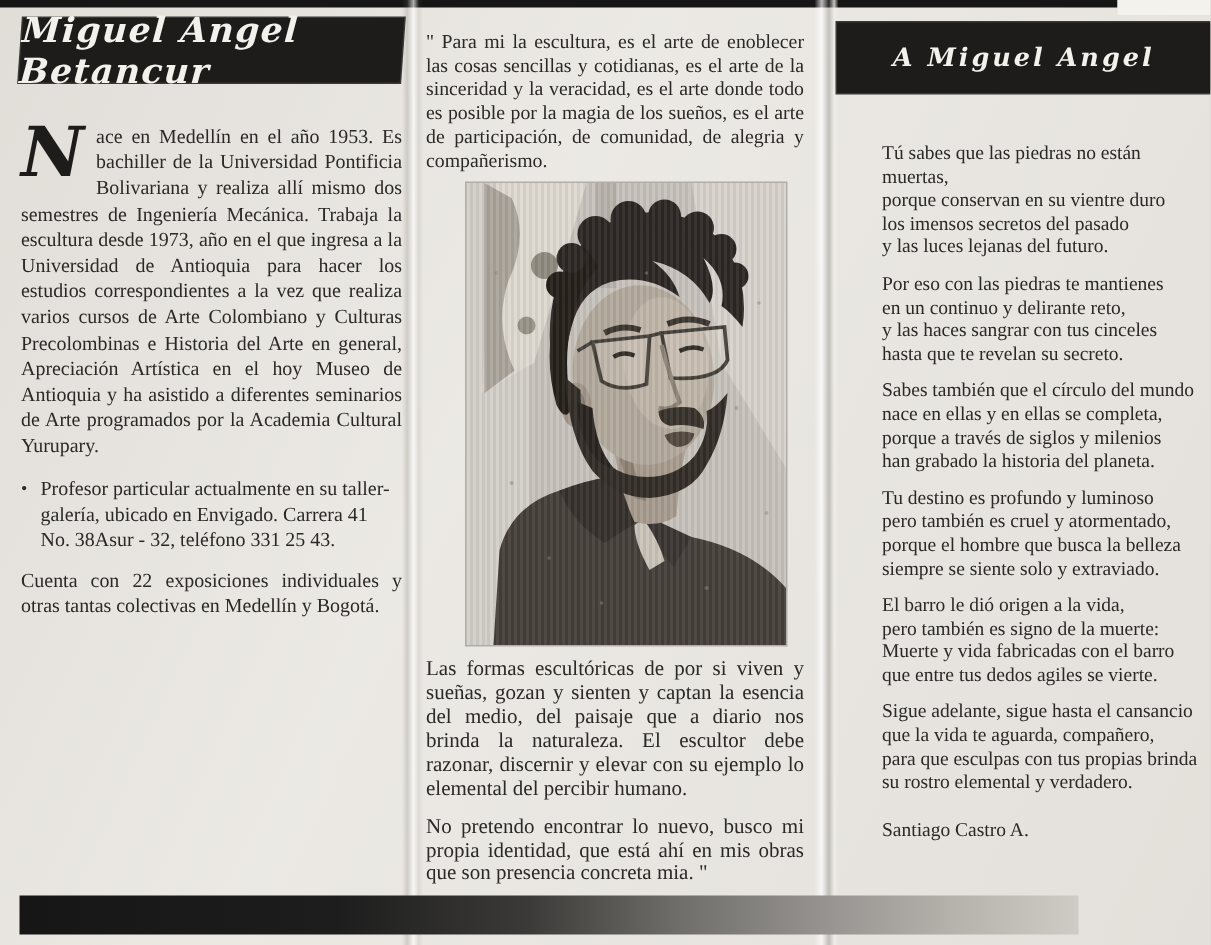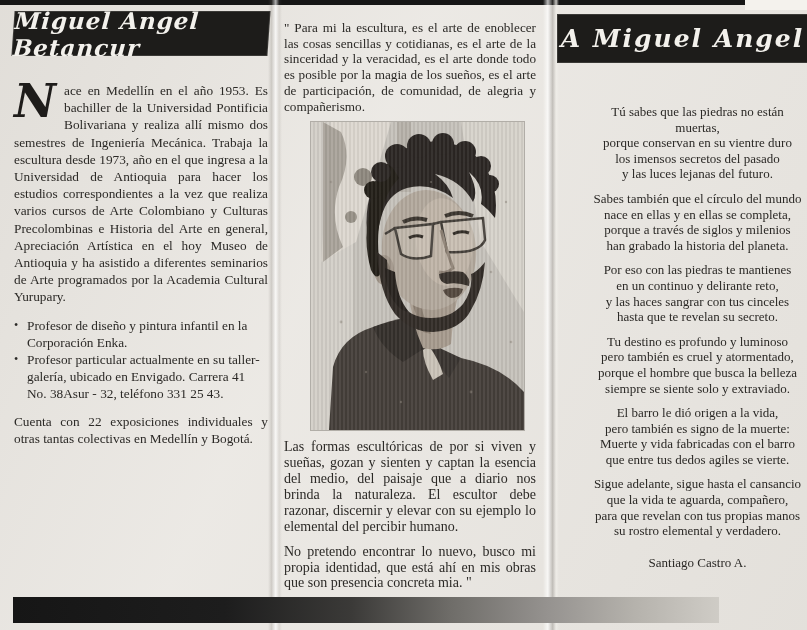--- a/index.html
+++ b/index.html
@@ -31,21 +31,21 @@
   .col-right{left:558px;top:15px;width:249px;}
 
   .banner{
     background:#1d1c1a;color:#f3f1ec;
     display:flex;align-items:center;justify-content:center;
     font-family:"DejaVu Serif","Liberation Serif",serif;
     font-style:italic;font-weight:bold;
     box-shadow:0 0 0 1px #3a3936;
   }
   .banner.bl{height:43px;font-size:23px;letter-spacing:1px;transform:skewX(-4deg);}
-  .banner.br{height:47px;font-size:25px;letter-spacing:2px;}
+  .banner.br{height:47px;font-size:17px;letter-spacing:2px;}
 
   .body-text{font-size:13.3px;line-height:17.2px;text-align:justify;}
   .body-text p{margin:0 0 11px 0;}
 
   .dropcap{
     float:left;font-family:"DejaVu Serif",serif;font-style:italic;font-weight:bold;
     font-size:46px;line-height:34px;margin:2px 8px 0 0;color:#1e1c1a;
   }
   ul.cred{list-style:none;margin:2px 0 10px 0;padding:0;}
   ul.cred li{position:relative;padding-left:13px;margin:0;text-align:left;}
@@ -62,40 +62,39 @@
   }
   .photo-wrap svg{display:block;width:213px;height:308px;}
 
   .mid-lower{margin-top:9px;font-size:14px;line-height:15.9px;text-align:justify;}
   .mid-lower p{margin:0 0 9px 0;}
   .sig-script{
     text-align:right;font-family:"DejaVu Serif",serif;font-style:italic;font-weight:bold;
     font-size:15px;letter-spacing:0.5px;padding-right:6px;transform:skewX(-6deg);
   }
 
-  .poem{margin:42px 0 0 30px;font-size:13px;line-height:15.6px;text-align:center;}
+  .poem{margin:32px 0 0 30px;font-size:13px;line-height:15.6px;}
   .stanza{margin:0 0 9px 0;white-space:pre-line;}
   .poem-sig{margin-top:16px;font-size:13px;}
 </style>
 </head>
 <body>
 
 <div class="page">
   <div class="paper-shade"></div>
   <div class="scan-top"></div>
   <div class="scan-top-right"></div>
   <div class="crease left"></div>
   <div class="crease right"></div>
 
   <div class="col col-left">
     <div class="banner bl">Miguel Angel Betancur</div>
     <div class="body-text" style="margin-top:27px;">
       <p><span class="dropcap">N</span><span>ace en Medellín en el año 1953. Es bachiller de la Universidad Pontificia Bolivariana y realiza allí mismo dos semestres de Ingeniería Mecánica. Trabaja la escultura desde 1973, año en el que ingresa a la Universidad de Antioquia para hacer los estudios correspondientes a la vez que realiza varios cursos de Arte Colombiano y Culturas Precolombinas e Historia del Arte en general, Apreciación Artística en el hoy Museo de Antioquia y ha asistido a diferentes seminarios de Arte programados por la Academia Cultural Yurupary.</span></p>
       <ul class="cred">
-        <li>Profesor de diseño y pintura infantil en la Corporación Enka.</li>
         <li>Profesor particular actualmente en su taller-galería, ubicado en Envigado. Carrera 41 No. 38Asur - 32, teléfono 331 25 43.</li>
       </ul>
       <p>Cuenta con 22 exposiciones individuales y otras tantas colectivas en Medellín y Bogotá.</p>
     </div>
   </div>
 
   <div class="col col-mid">
     <p class="quote">" Para mi la escultura, es el arte de enoblecer las cosas sencillas y cotidianas, es el arte de la sinceridad y la veracidad, es el arte donde todo es posible por la magia de los sueños, es el arte de participación, de comunidad, de alegria y compañerismo.</p>
 
     <div class="photo-wrap">
@@ -174,38 +173,38 @@
     <div class="sig-script">Miguel Angel Betancur</div>
   </div>
 
   <div class="col col-right">
     <div class="banner br">A Miguel Angel</div>
     <div class="poem">
       <p class="stanza">Tú sabes que las piedras no están muertas,
 porque conservan en su vientre duro
 los imensos secretos del pasado
 y las luces lejanas del futuro.</p>
+      <p class="stanza">Por eso con las piedras te mantienes
+en un continuo y delirante reto,
+y las haces sangrar con tus cinceles
+hasta que te revelan su secreto.</p>
       <p class="stanza">Sabes también que el círculo del mundo
 nace en ellas y en ellas se completa,
 porque a través de siglos y milenios
 han grabado la historia del planeta.</p>
-      <p class="stanza">Por eso con las piedras te mantienes
-en un continuo y delirante reto,
-y las haces sangrar con tus cinceles
-hasta que te revelan su secreto.</p>
       <p class="stanza">Tu destino es profundo y luminoso
 pero también es cruel y atormentado,
 porque el hombre que busca la belleza
 siempre se siente solo y extraviado.</p>
       <p class="stanza">El barro le dió origen a la vida,
 pero también es signo de la muerte:
 Muerte y vida fabricadas con el barro
 que entre tus dedos agiles se vierte.</p>
       <p class="stanza">Sigue adelante, sigue hasta el cansancio
 que la vida te aguarda, compañero,
-para que revelan con tus propias manos
+para que esculpas con tus propias brinda
 su rostro elemental y verdadero.</p>
       <div class="poem-sig">Santiago Castro A.</div>
     </div>
   </div>
 
   <div class="scan-bottom"></div>
 </div>
 
 </body></html>

